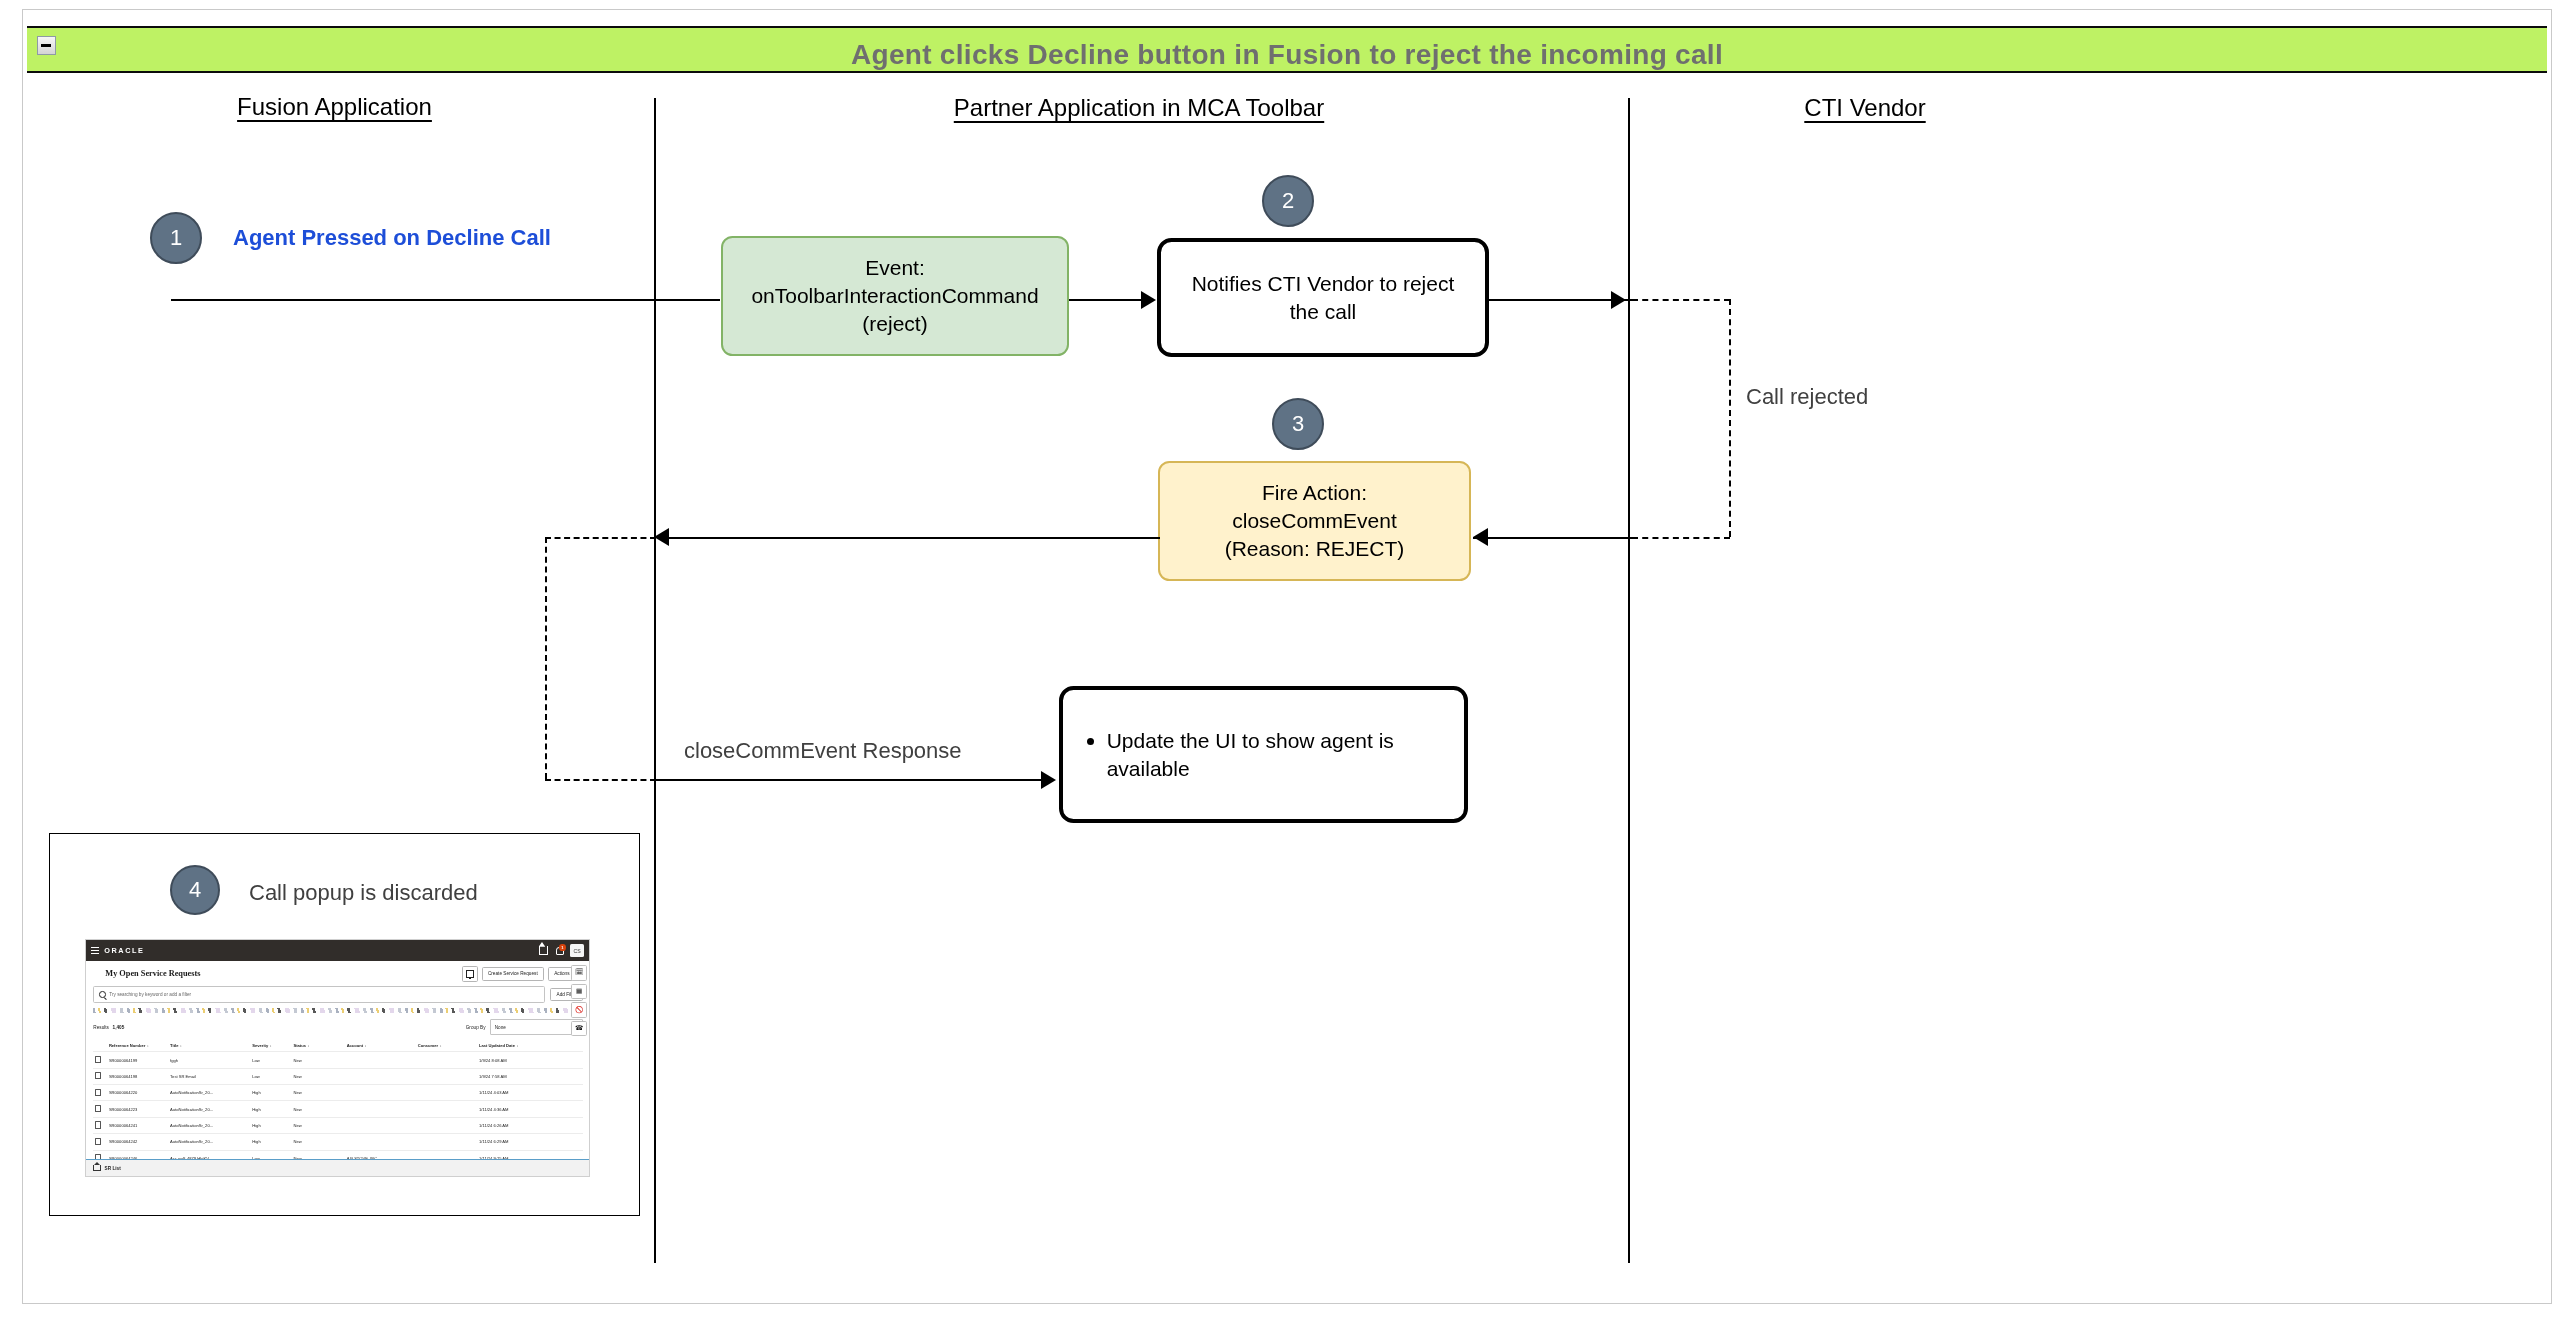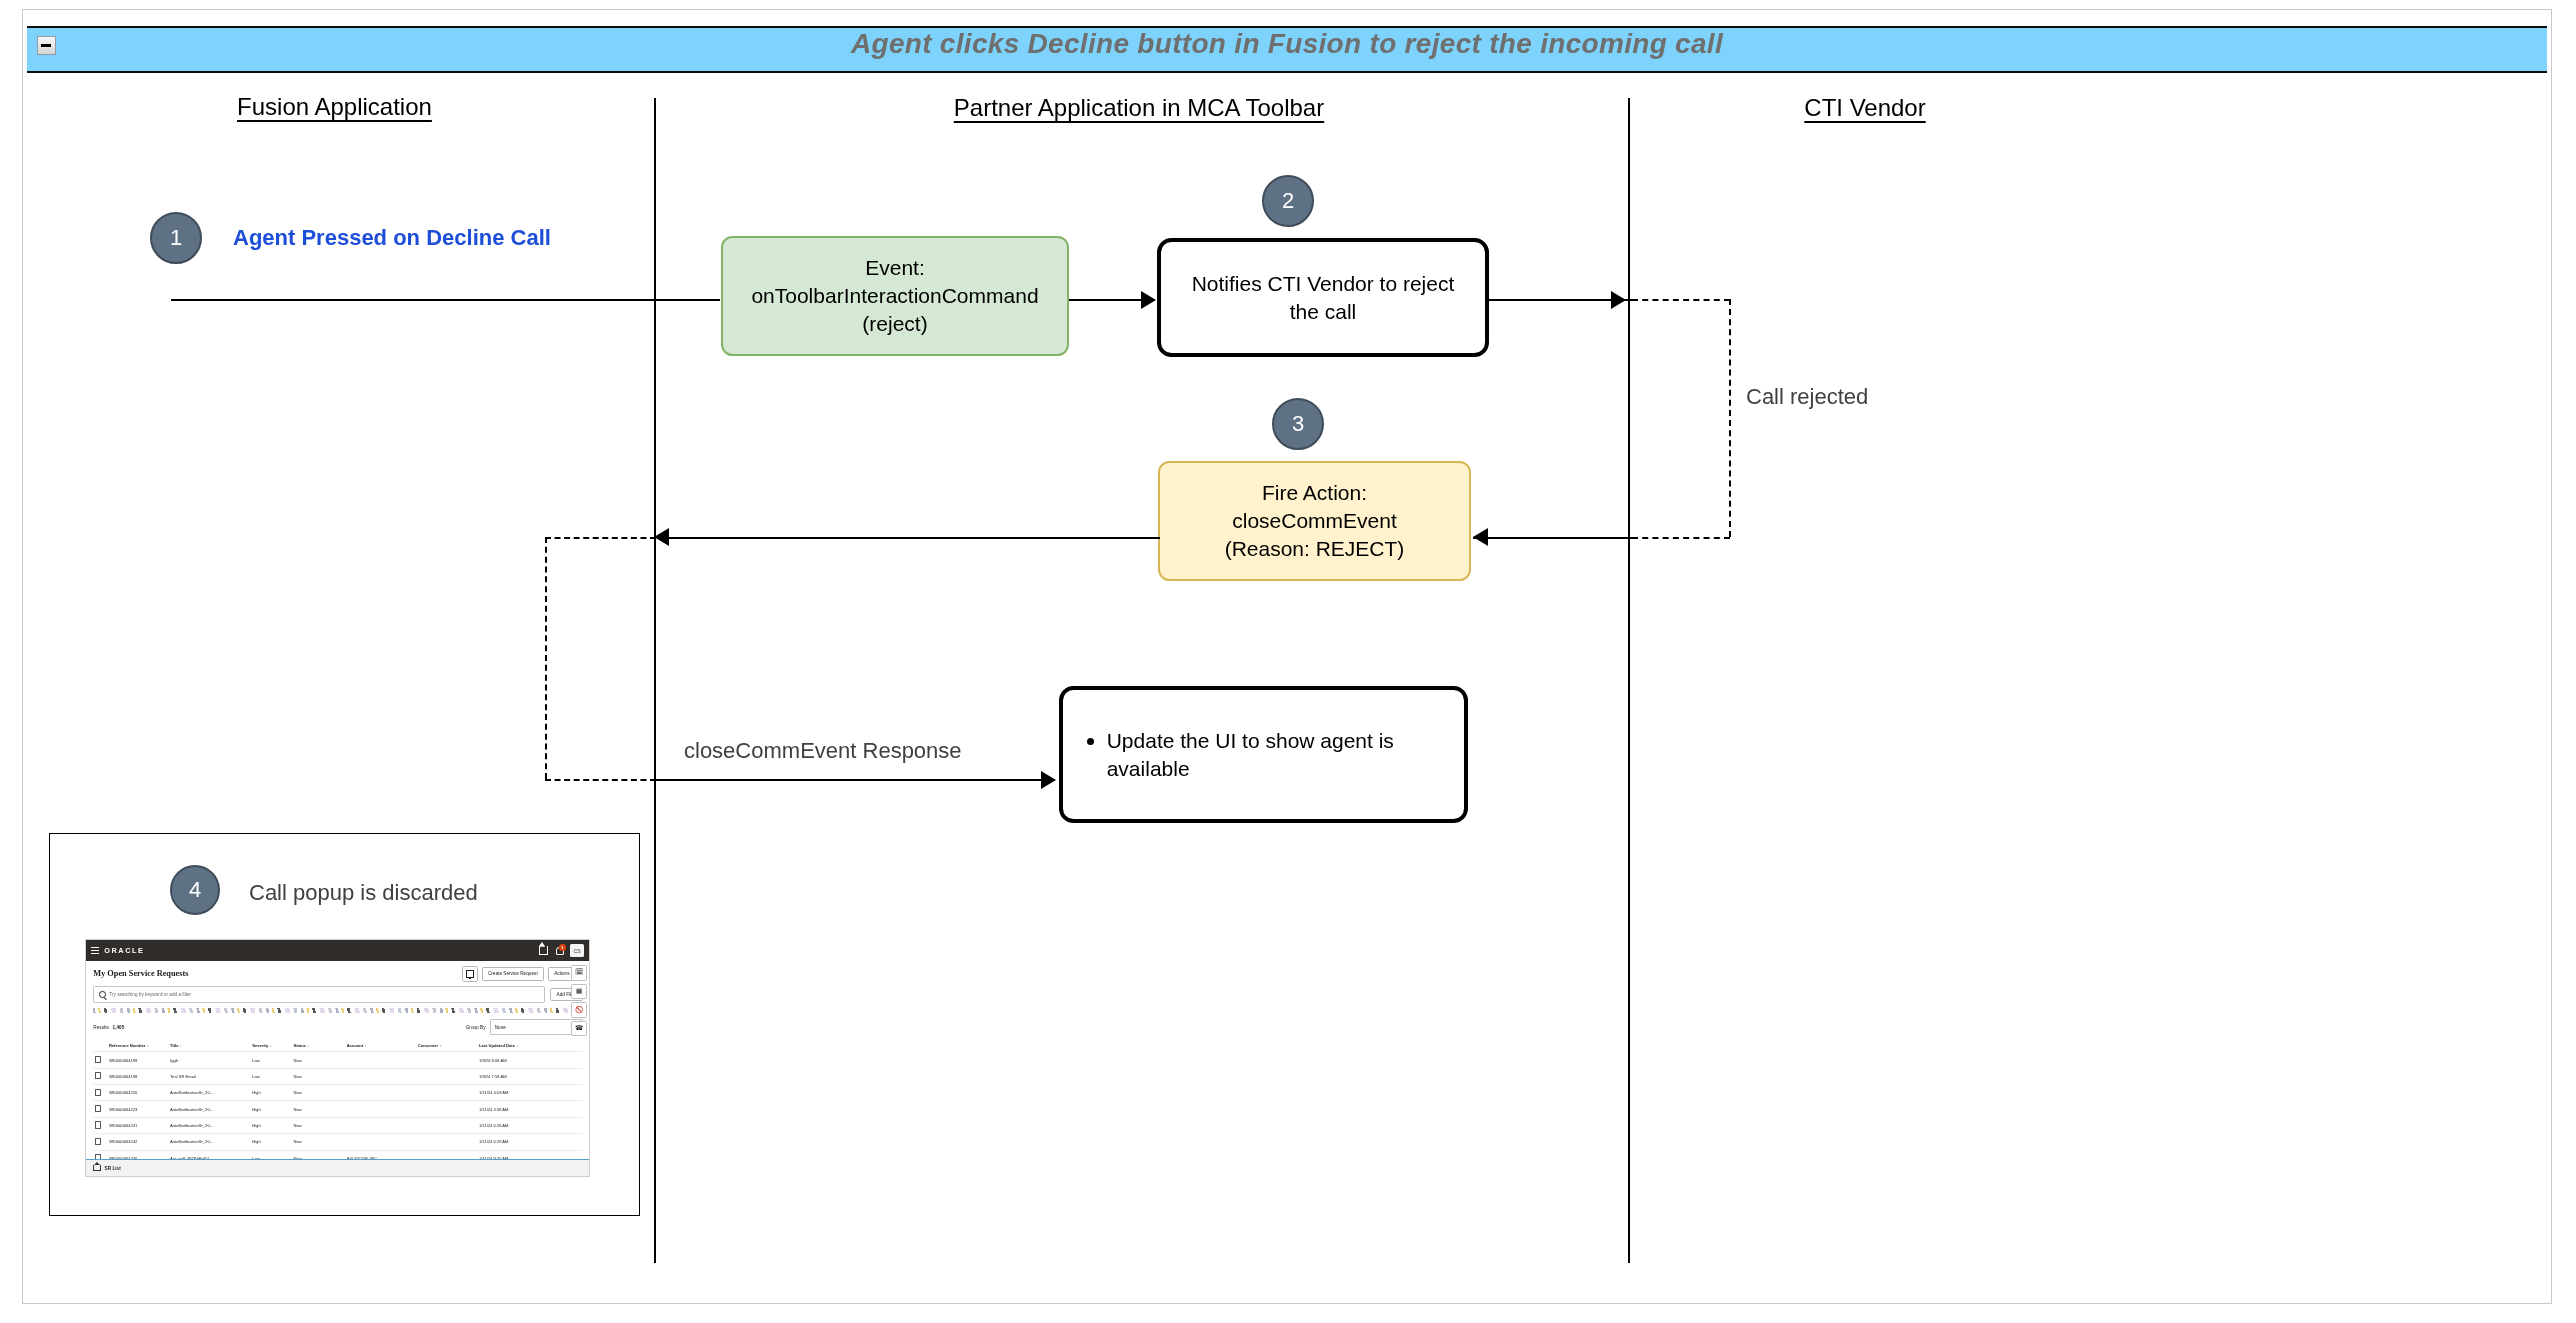--- a/index.html
+++ b/index.html
@@ -18,25 +18,25 @@
     width:2530px;height:1295px;
     border:1.6px solid #c9c9c9;
     background:#ffffff;
     box-sizing:border-box;
   }
 
   
   .titlebar{
     position:absolute;left:27px;top:26px;
     width:2520px;height:47px;
-    background:#7dd3fc;
+    background:#bef264;
     border-top:2.6px solid #0b0b0b;
     border-bottom:2.6px solid #0b0b0b;
     box-sizing:border-box;
-    display:flex;align-items:flex-start;justify-content:center;font-style:italic;
+    display:flex;align-items:flex-end;justify-content:center;
   }
   .title-text{
     font-size:28px;font-weight:bold;color:#6f6f6f;
     letter-spacing:0.3px;white-space:nowrap;
   }
   .collapse-btn{
     position:absolute;left:37px;top:36px;
     width:18.6px;height:18.6px;
     background:linear-gradient(#f7f7f7,#d4d4d4);
     border:1.6px solid #8e9aa6;
@@ -187,21 +187,21 @@
     font-weight:bold;
   }
   .avatar-cs{
     width:13.5px;height:13.5px;background:#f5f5f5;border-radius:1.6px;
     color:#333;font-size:5.2px;
     display:flex;align-items:center;justify-content:center;
   }
 
   .shot-body{padding:5.2px 6.2px 0 7.3px;position:relative;}
   .shot-h1{font-size:8.3px;font-weight:600;color:#1a1a1a;font-family:"Liberation Serif",serif;}
-  .shot-header-row{display:flex;align-items:center;justify-content:space-between;}
+  .shot-header-row{display:flex;align-items:center;justify-content:space-between;margin-left:12px;}
   .shot-actions{display:flex;align-items:center;gap:4.1px;}
   .sbtn{
     border:0.5px solid #b5b5b5;border-radius:1.6px;background:#fff;
     font-size:4.7px;padding:3.1px 5.2px;color:#1a1a1a;white-space:nowrap;
   }
   .sbtn-icon{
     width:13.5px;height:13.5px;display:flex;align-items:center;justify-content:center;
     padding:0;
   }
   .mini-monitor{

